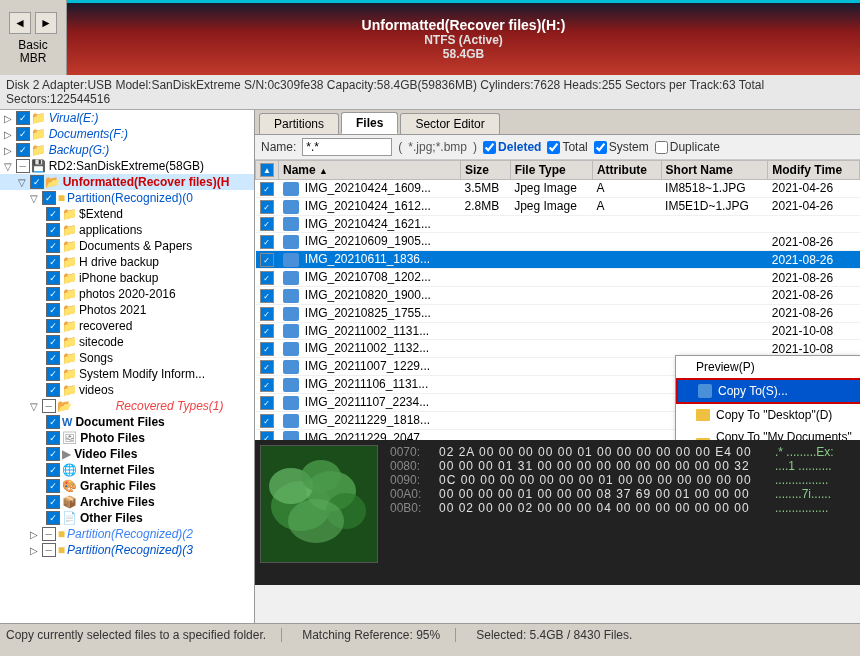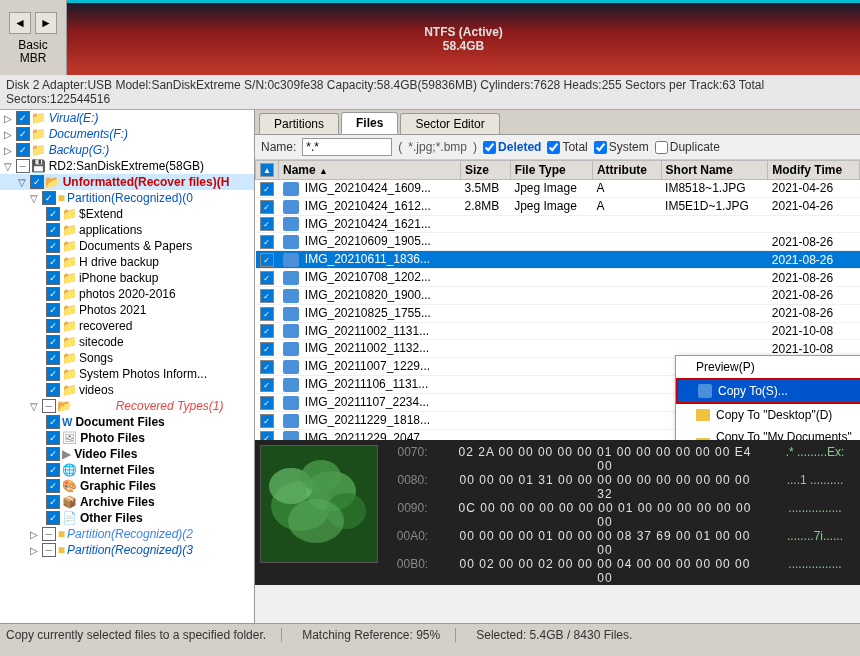--- a/index.html
+++ b/index.html
@@ -172,21 +172,21 @@
     }
     .context-menu-item.highlighted { background: #0055cc; color: white; border: 2px solid #cc0000; }
     .hex-panel {
       flex: 1;
       font-family: 'Courier New', monospace;
       font-size: 10px;
       color: #e0e0e0;
       padding: 5px;
       overflow: hidden;
     }
-    .hex-line { display: flex; gap: 21px; line-height: 14px; text-align: center; }
+    .hex-line { display: flex; gap: 4px; line-height: 14px; }
     .hex-addr { color: #888; min-width: 45px; }
     .hex-bytes { color: #e0e0e0; flex: 1; letter-spacing: 1px; }
     .hex-ascii { color: #88cc88; min-width: 80px; }
 
     
     .status-bar {
       height: 22px;
       background: #d4d0c8;
       border-top: 1px solid #999;
       display: flex;
@@ -223,20 +223,21 @@
         </div>
       <div class="nav-btn">
           <span>►</span>
         </div>
     </div>
     <div style="font-size:10px; text-align:center; line-height:13px;">
       <span>Basic</span><br><span>MBR</span>
     </div>
   </div>
   <div class="top-bar" style="flex:1;">
+    <div class="top-bar-title">Unformatted(Recover files)(H:)</div>
     <div class="top-bar-sub">NTFS (Active)</div>
     <div class="top-bar-sub">58.4GB</div>
   </div>
 </div>
 
 <div class="disk-info-bar">
   <span>Disk 2  Adapter:USB  Model:SanDiskExtreme  S/N:0c309fe38  Capacity:58.4GB(59836MB)  Cylinders:7628  Heads:255  Sectors per Track:63  Total Sectors:122544516</span>
 </div>
 
 <div class="main-layout">
@@ -333,21 +334,21 @@
       <span>sitecode</span>
     </div>
     <div class="sidebar-item" style="padding-left:44px;">
       <div class="checkbox checked"></div>
       <span style="margin-right:2px; color:#f0c040;">📁</span>
       <span>Songs</span>
     </div>
     <div class="sidebar-item" style="padding-left:44px;">
       <div class="checkbox checked"></div>
       <span style="margin-right:2px; color:#f0c040;">📁</span>
-      <span>System Photos Inform...</span>
+      <span>System Modify Inform...</span>
     </div>
     <div class="sidebar-item" style="padding-left:44px;">
       <div class="checkbox checked"></div>
       <span style="margin-right:2px; color:#f0c040;">📁</span>
       <span>videos</span>
     </div>
 
     <div class="sidebar-item" style="padding-left:30px;">
       <span class="expand-icon">▽</span>
       <div class="checkbox" style="border:1px solid #666; width:14px; height:14px; display:inline-flex; align-items:center; justify-content:center; background:#fff;">

